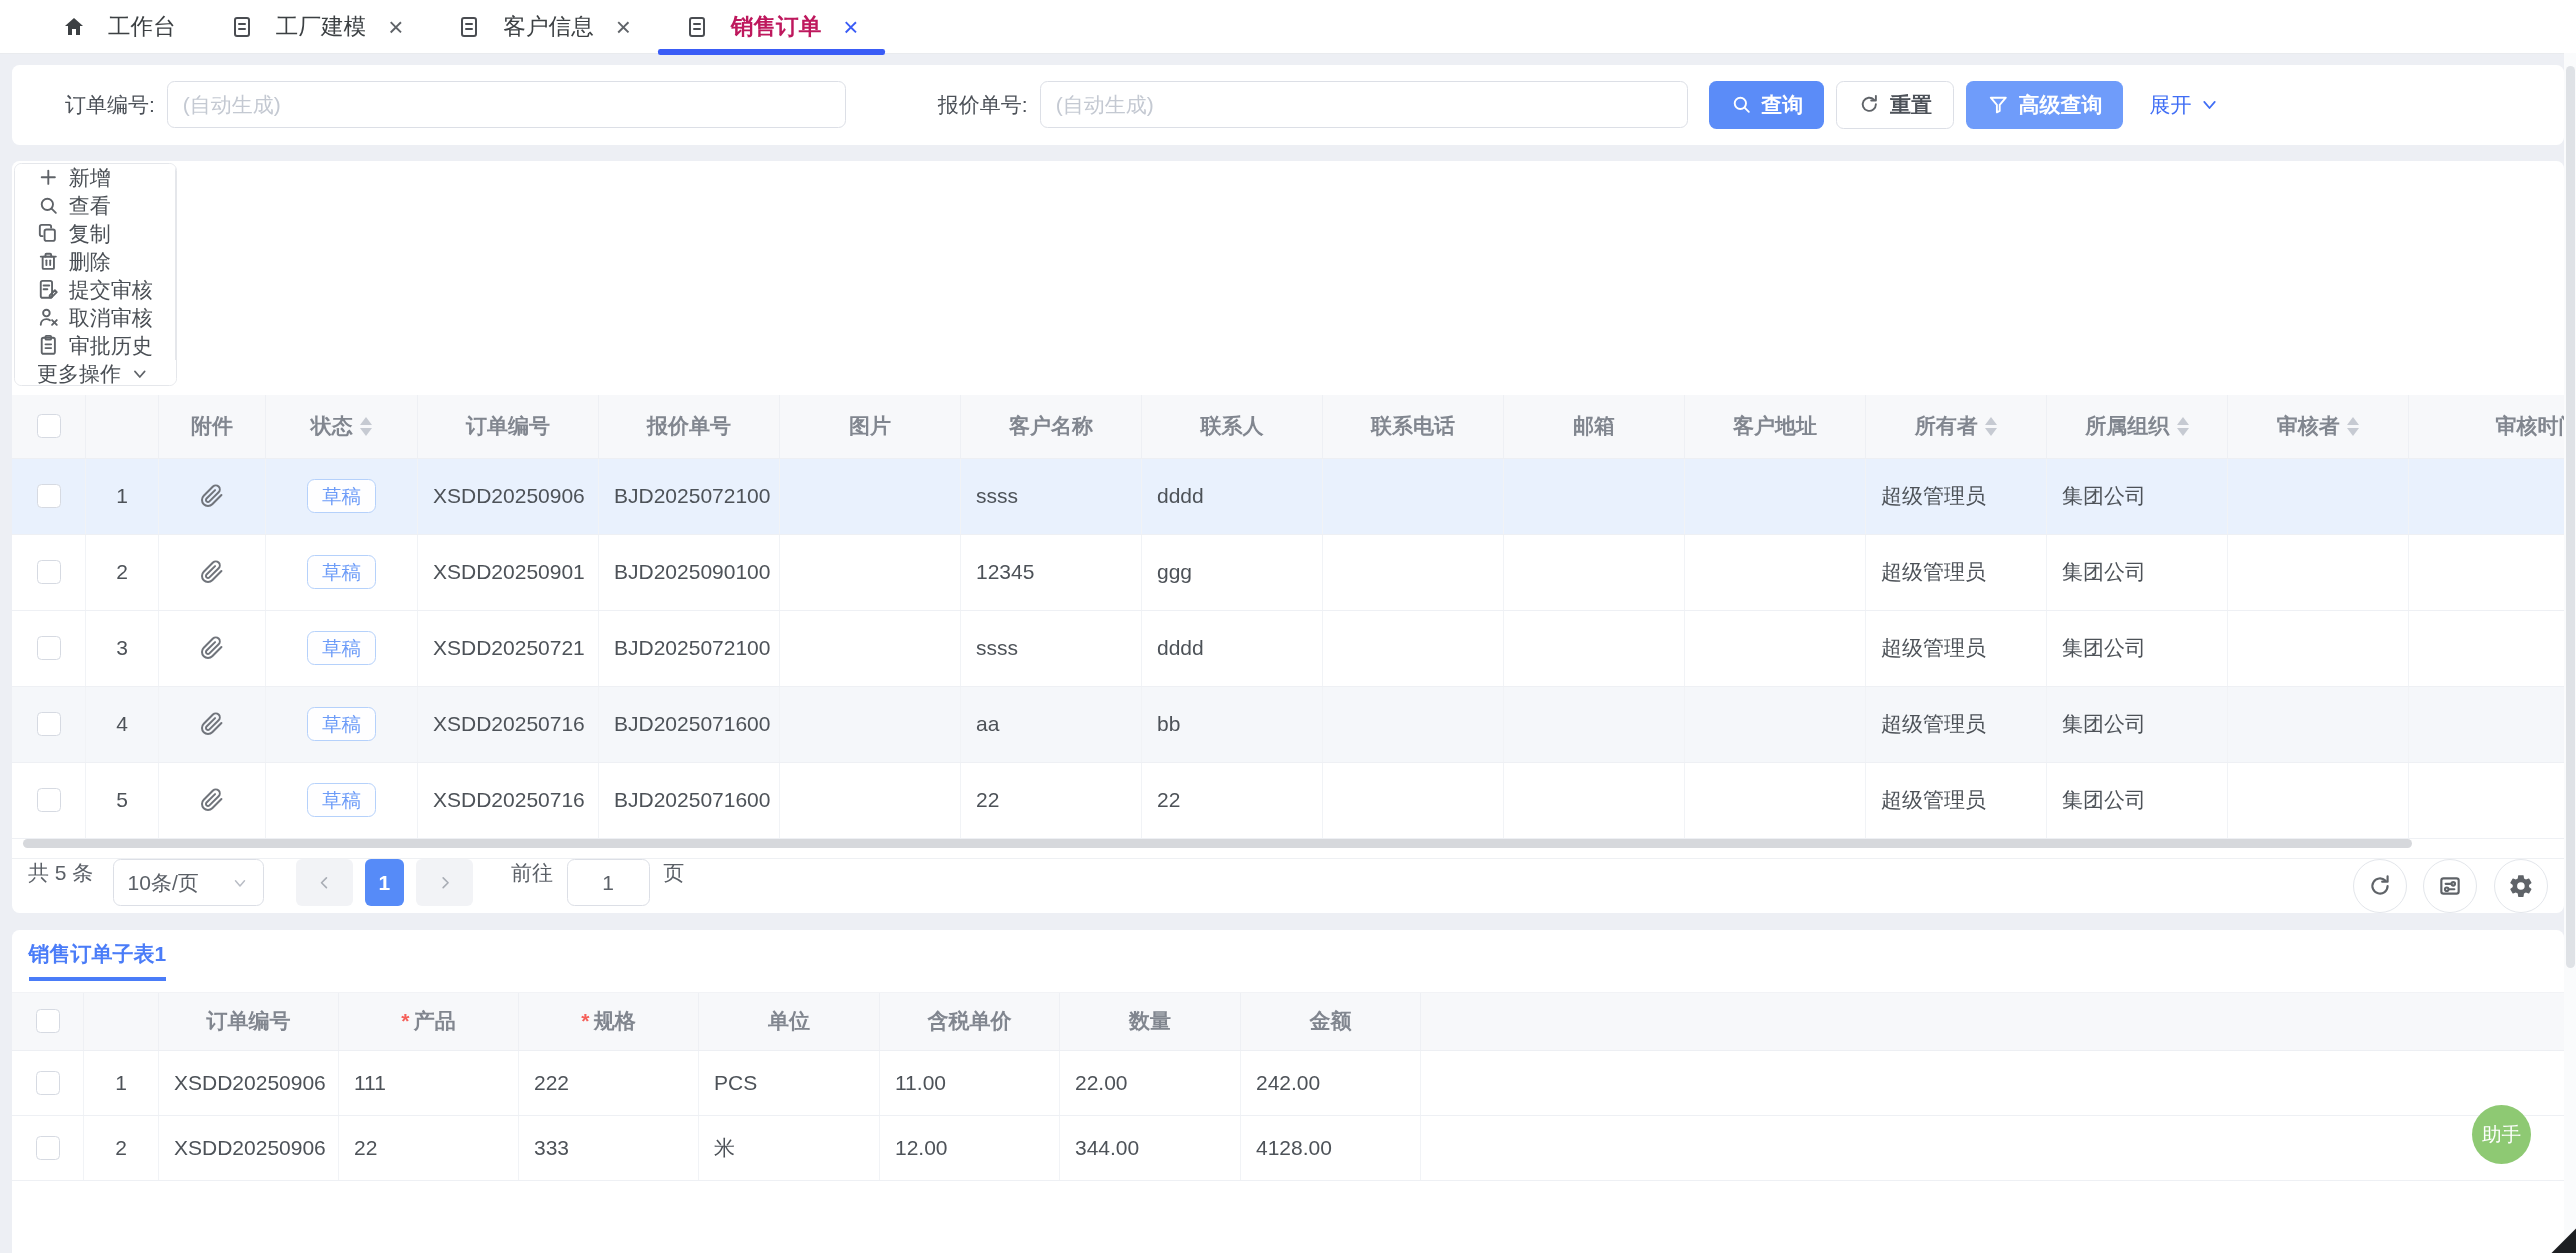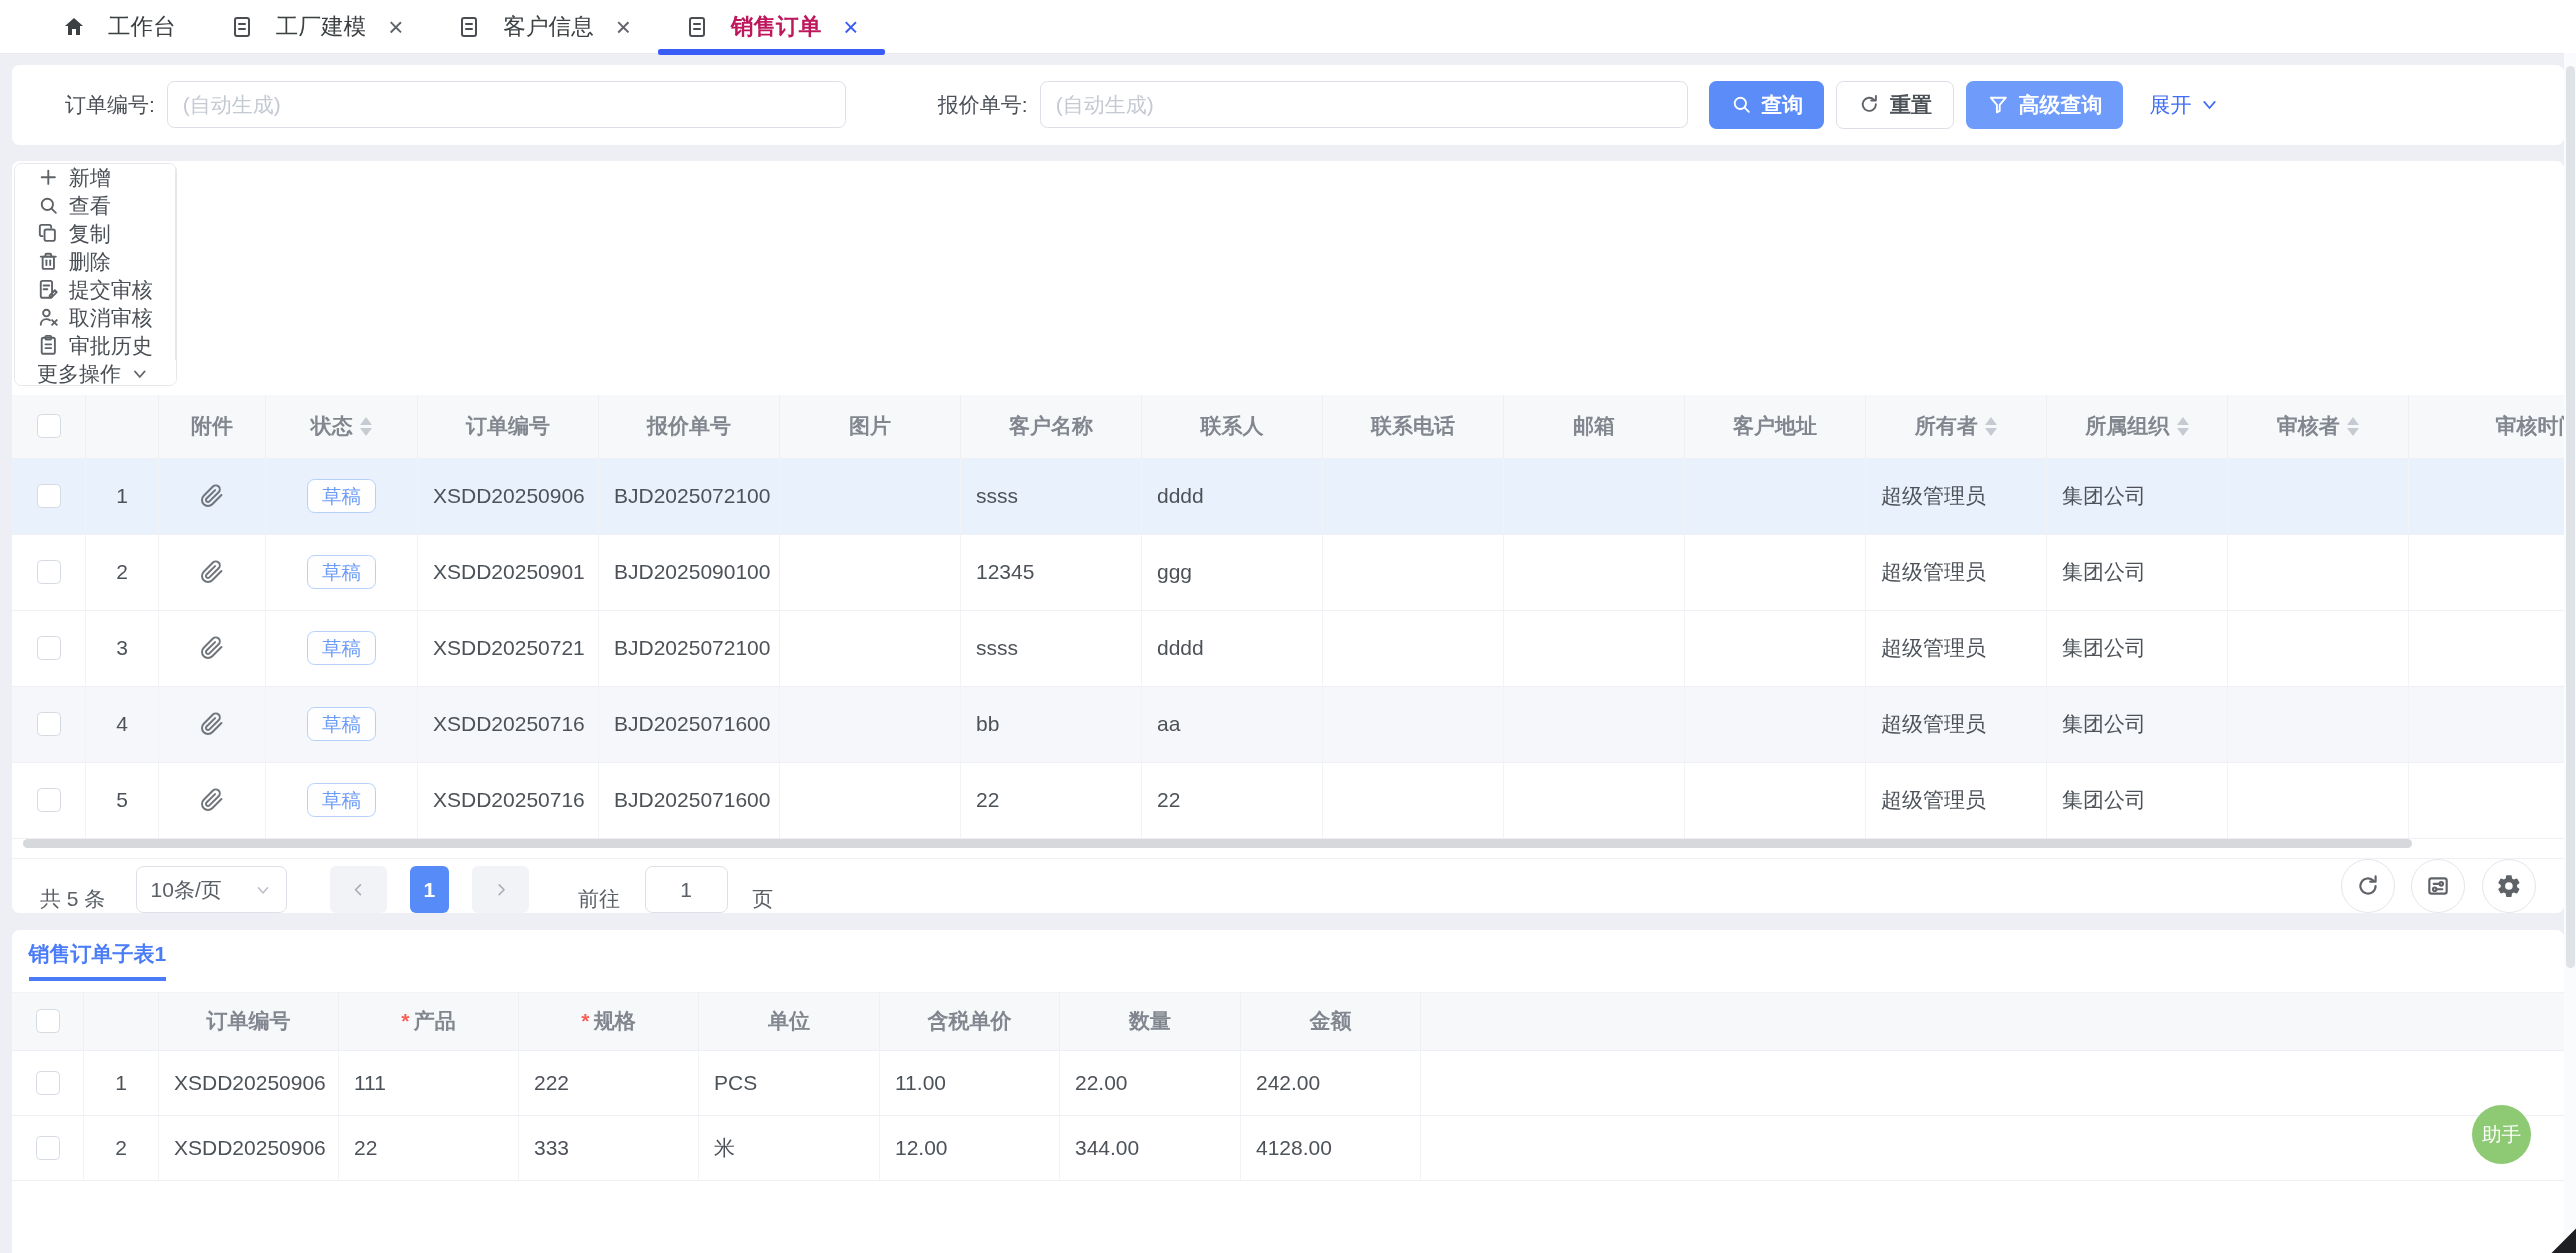--- a/index.html
+++ b/index.html
@@ -51,21 +51,21 @@
   .badge{display:inline-block;padding:5.3px 13.6px;border:1.5px solid #b5d1fb;border-radius:7.5px;color:#6d9cf8;background:#fefeff;font-size:19.6px;line-height:1.1;}
   .sort{display:inline-flex;flex-direction:column;gap:3px;margin-left:7.5px;cursor:pointer;}
   .sort i{display:block;width:0;height:0;border-left:6.8px solid transparent;border-right:6.8px solid transparent;}
   .sort .up{border-bottom:8.3px solid #c6cad2;}
   .sort .dn{border-top:8.3px solid #c6cad2;}
 
   .spacer{flex:1;}
   .hscroll{height:15px;background:#d6d8dc;border-radius:7.5px;margin:0 152px 10.6px 10.6px;cursor:pointer;}
 
   
-  .pag{height:68px;border-top:1.5px solid #eef0f3;display:flex;align-items:flex-end;padding:0 28px;font-size:21px;color:#5b6067;gap:11px;}
+  .pag{height:68px;border-top:1.5px solid #eef0f3;display:flex;align-items:flex-start;padding:0 16px;font-size:21px;color:#5b6067;}
   .psel{width:151px;height:47px;border:1.5px solid #dcdfe6;border-radius:7.5px;display:flex;align-items:center;justify-content:space-between;padding:0 13.6px;margin-left:19.6px;box-sizing:border-box;cursor:pointer;}
   .pbtn{width:57px;height:47px;background:#f2f3f6;border-radius:6px;display:flex;align-items:center;justify-content:center;margin-left:32px;cursor:pointer;}
   .pbtn.nxt{margin-left:12px;}
   .pnum{width:39px;height:47px;background:#568bf8;border-radius:6px;color:#fff;display:flex;align-items:center;justify-content:center;margin-left:12px;font-weight:600;cursor:pointer;}
   .goto{margin-left:38px;}
   .ginput{width:83px;height:47px;border:1.5px solid #dcdfe6;border-radius:7.5px;text-align:center;font-size:21px;color:#5b6067;margin-left:13.6px;outline:none;box-sizing:border-box;}
   .gunit{margin-left:13.6px;}
   .circles{margin-left:auto;display:flex;gap:16.6px;}
   .cirbtn{width:54px;height:54px;border:1.5px solid #e3e6eb;border-radius:50%;display:flex;align-items:center;justify-content:center;background:#fff;box-sizing:border-box;cursor:pointer;}
 
@@ -364,22 +364,22 @@
             <svg width="24" height="24" viewBox="0 0 24 24" style="stroke:#70747b;fill:none;stroke-width:2;stroke-linecap:round;stroke-linejoin:round">
               <path d="M21.44 11.05l-9.19 9.19a6 6 0 0 1-8.49-8.49l9.19-9.19a4 4 0 0 1 5.66 5.66l-9.2 9.19a2 2 0 0 1-2.83-2.83l8.49-8.48"></path>
             </svg>
           </div>
         <div class="td c3 ctr">
             <span class="badge">草稿</span>
           </div>
         <div class="td c4">XSDD20250716</div>
         <div class="td c5">BJD2025071600</div>
         <div class="td c6"></div>
+        <div class="td c7">aa</div>
         <div class="td c8">bb</div>
-        <div class="td c7">aa</div>
         <div class="td c9"></div>
         <div class="td c10"></div>
         <div class="td c11"></div>
         <div class="td c12">超级管理员</div>
         <div class="td c13">集团公司</div>
         <div class="td c14"></div>
         <div class="td c15"></div>
       </div>
 
       <div class="tr">

